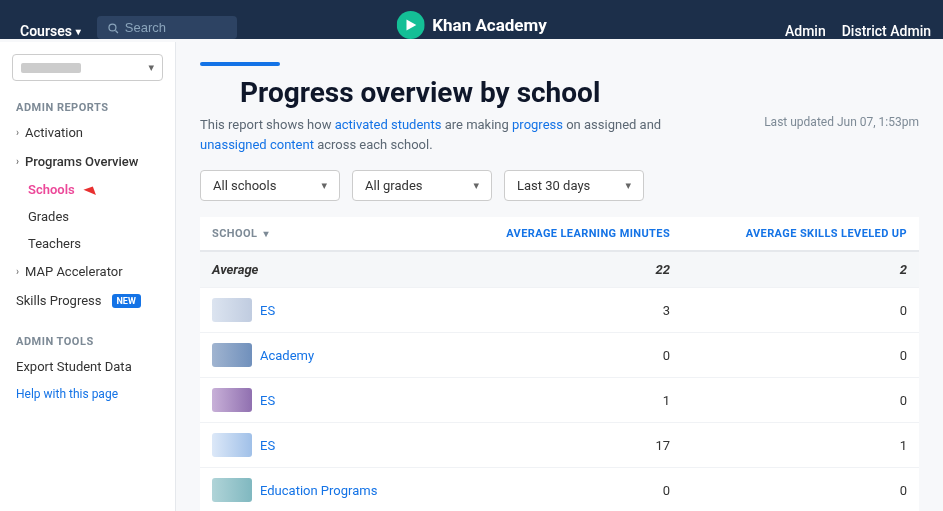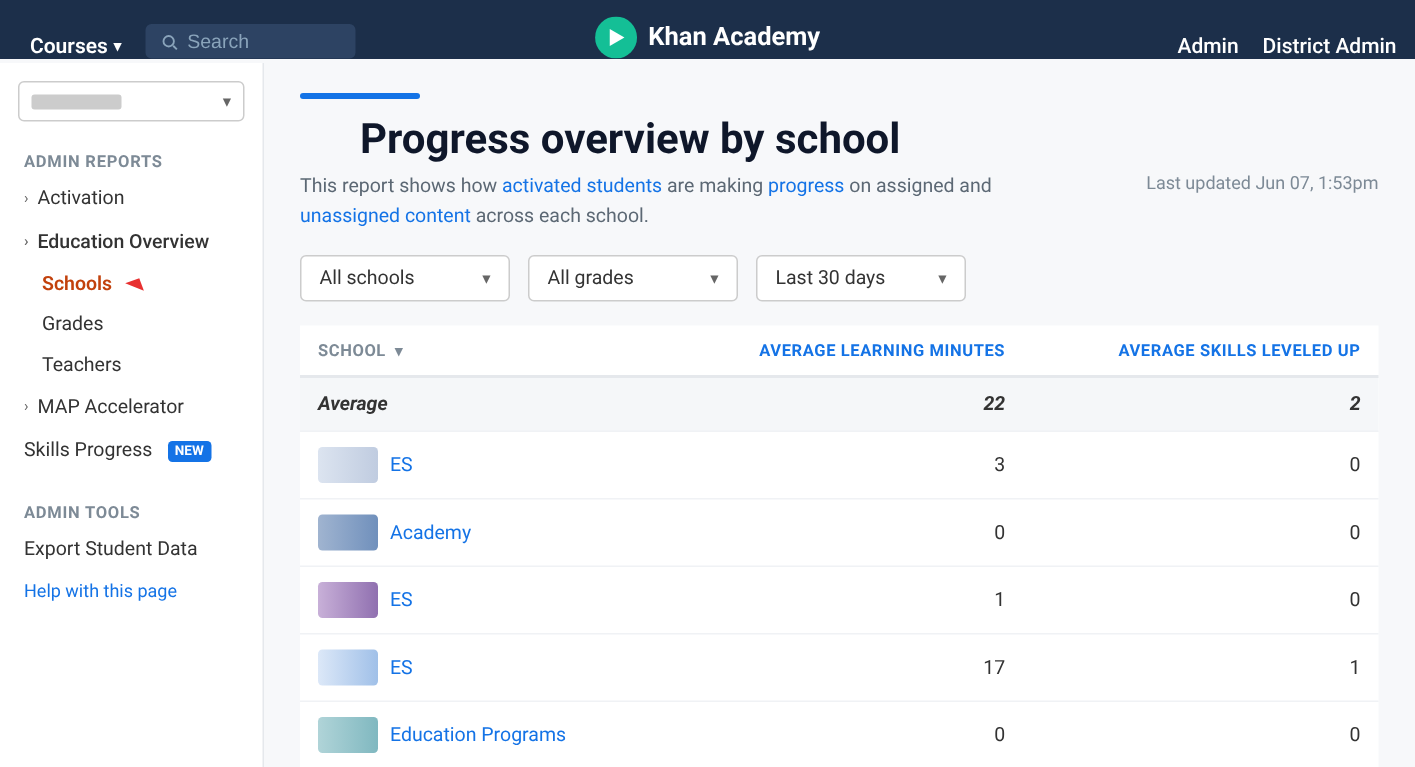--- a/index.html
+++ b/index.html
@@ -130,21 +130,21 @@
       font-size: 10px;
       color: #666;
     }
     .sidebar-sub-item {
       padding: 6px 16px 6px 28px;
       cursor: pointer;
       font-size: 13px;
       color: #333;
     }
     .sidebar-sub-item.active {
-      color: #c2410c;
+      color: #ec4899;
       font-weight: 600;
     }
     .badge-new {
       background: #1473e6;
       color: #fff;
       font-size: 9px;
       font-weight: 700;
       padding: 2px 5px;
       border-radius: 3px;
       margin-left: 4px;
@@ -306,21 +306,21 @@
 
     <div class="sidebar-section-label">Admin Reports</div>
 
     <div class="sidebar-item">
       <span class="chevron">›</span>
       <span>Activation</span>
     </div>
 
     <div class="sidebar-item parent">
       <span class="chevron">›</span>
-      <span>Education Overview</span>
+      <span>Programs Overview</span>
     </div>
 
     <div class="sidebar-sub-item active">
       <span>Schools</span>
     <span style="display: inline-block; width: 0px; height: 0px; border-left: 10px solid transparent; border-top: 9px solid rgb(232, 48, 48); transform: rotate(-20deg) translateY(2px); margin-left: 6px; vertical-align: middle;"></span></div>
     <div class="sidebar-sub-item">
       <span>Grades</span>
     </div>
     <div class="sidebar-sub-item">
       <span>Teachers</span>

